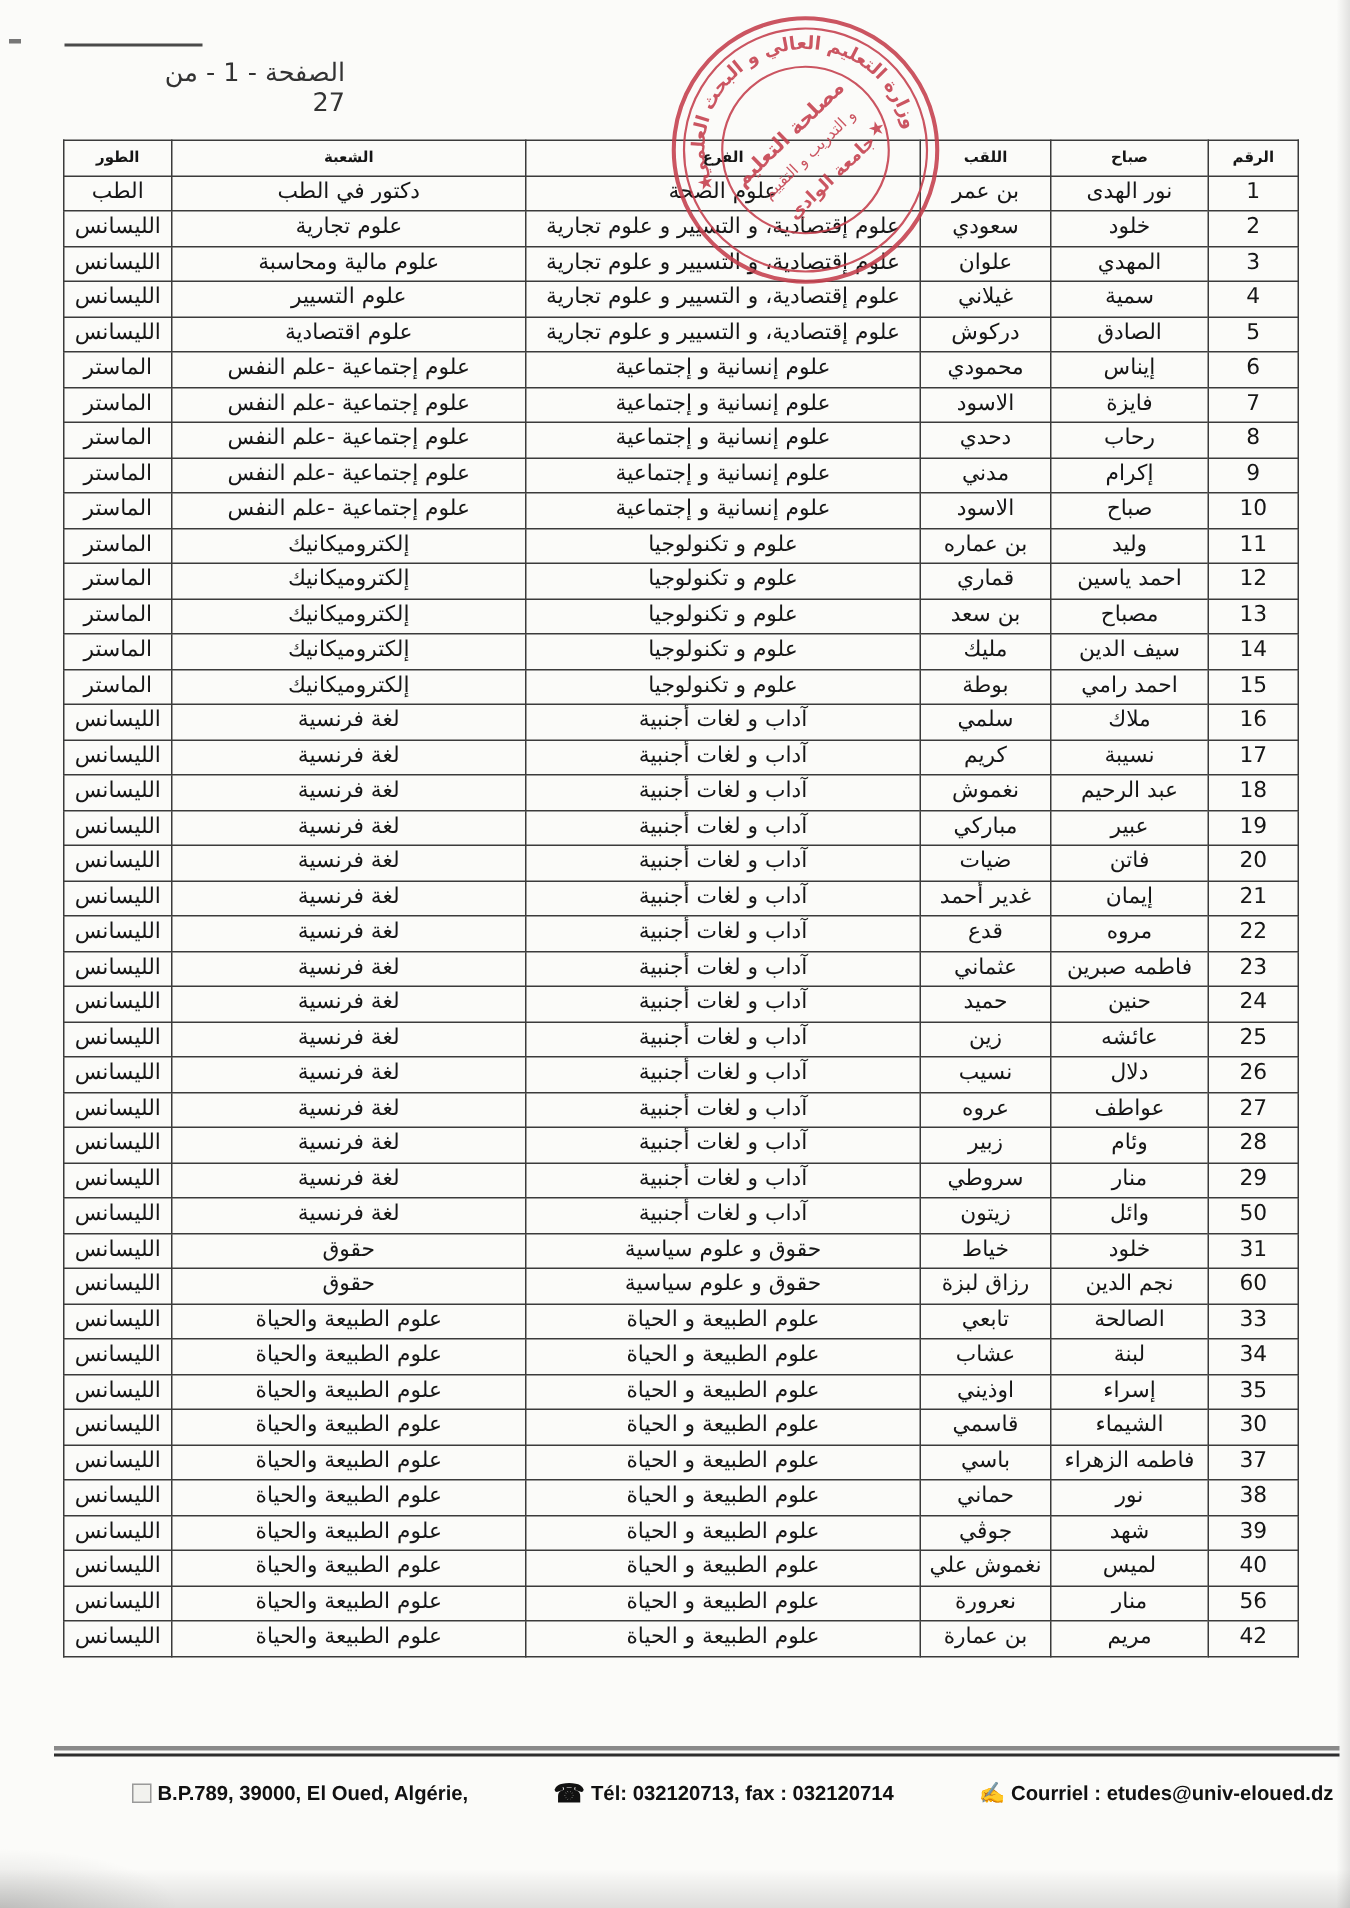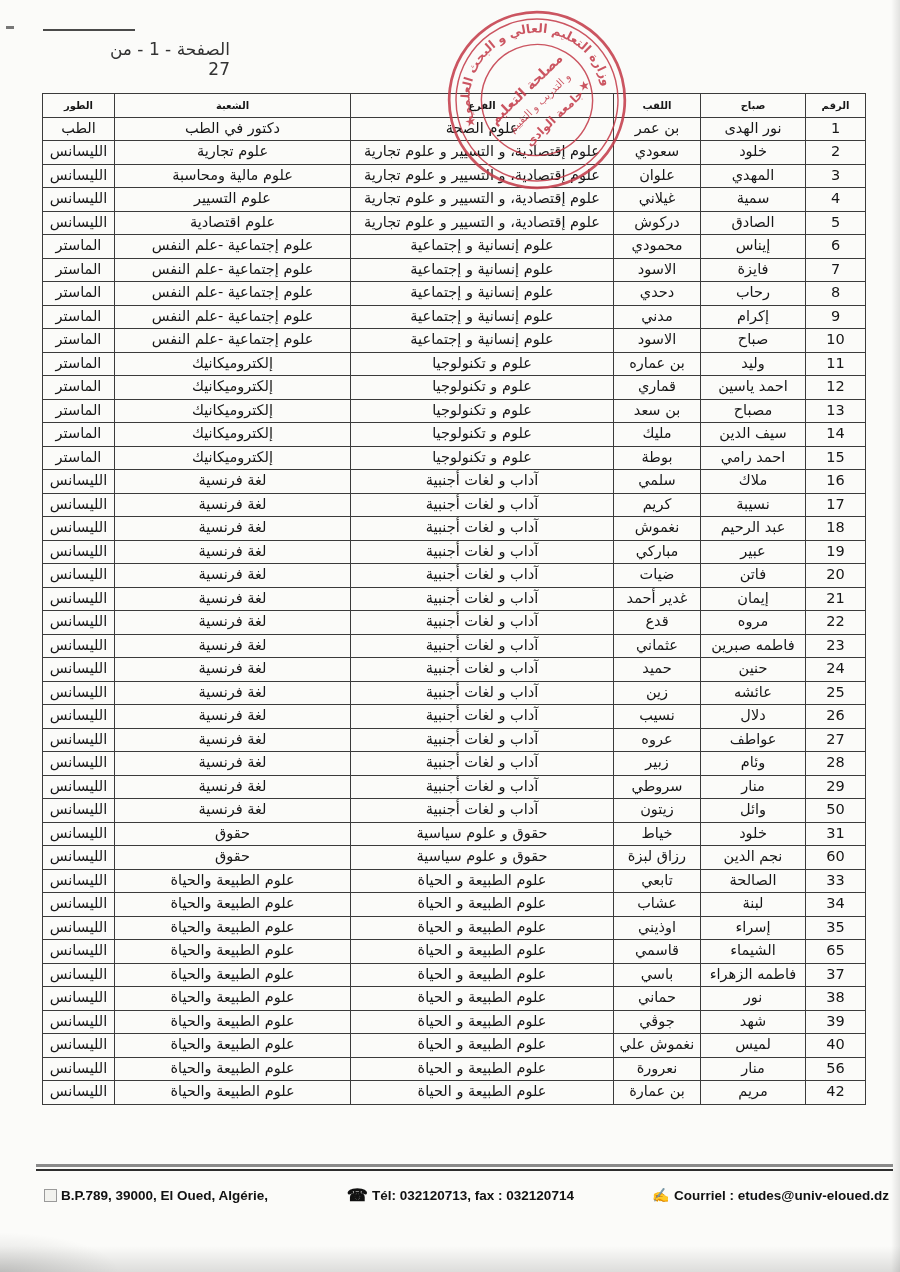--- a/index.html
+++ b/index.html
@@ -57,21 +57,21 @@
   
   .footer-rule{
     position:absolute;left:36px;top:1164px;width:857px;height:7px;
     border-top:3px solid #8a8a8a;border-bottom:2px solid #2e2e2e;
   }
   .footer{
     position:absolute;left:44px;top:1183px;width:845px;height:24px;
     display:flex;justify-content:space-between;align-items:center;
     font-family:"Liberation Sans",sans-serif;font-weight:700;font-size:13.5px;color:#111;
   }
-  .footer .seg{display:flex;align-items:center;gap:4px;white-space:nowrap;}
+  .footer .seg{display:flex;align-items:center;gap:4px;white-space:nowrap;margin-left:44px;}
   .box-icon{display:inline-block;width:13px;height:13px;border:1.5px solid #9a9a9a;background:#f2f2ee;}
   .phone-icon{font-size:17px;line-height:1;}
   .hand-icon{font-size:14px;color:#666;line-height:1;}
 </style>
 </head>
 <body>
 
 <div class="scan-edge-right"></div>
 <div class="scan-edge-bottom"></div>
 <div class="scan-corner"></div>
@@ -399,21 +399,21 @@
         </tr>
         <tr>
           <td>35</td>
           <td>إسراء</td>
           <td>اوذيني</td>
           <td>علوم الطبيعة و الحياة</td>
           <td>علوم الطبيعة والحياة</td>
           <td>الليسانس</td>
         </tr>
         <tr>
-          <td>65</td>
+          <td>30</td>
           <td>الشيماء</td>
           <td>قاسمي</td>
           <td>علوم الطبيعة و الحياة</td>
           <td>علوم الطبيعة والحياة</td>
           <td>الليسانس</td>
         </tr>
         <tr>
           <td>37</td>
           <td>فاطمه الزهراء</td>
           <td>باسي</td>

